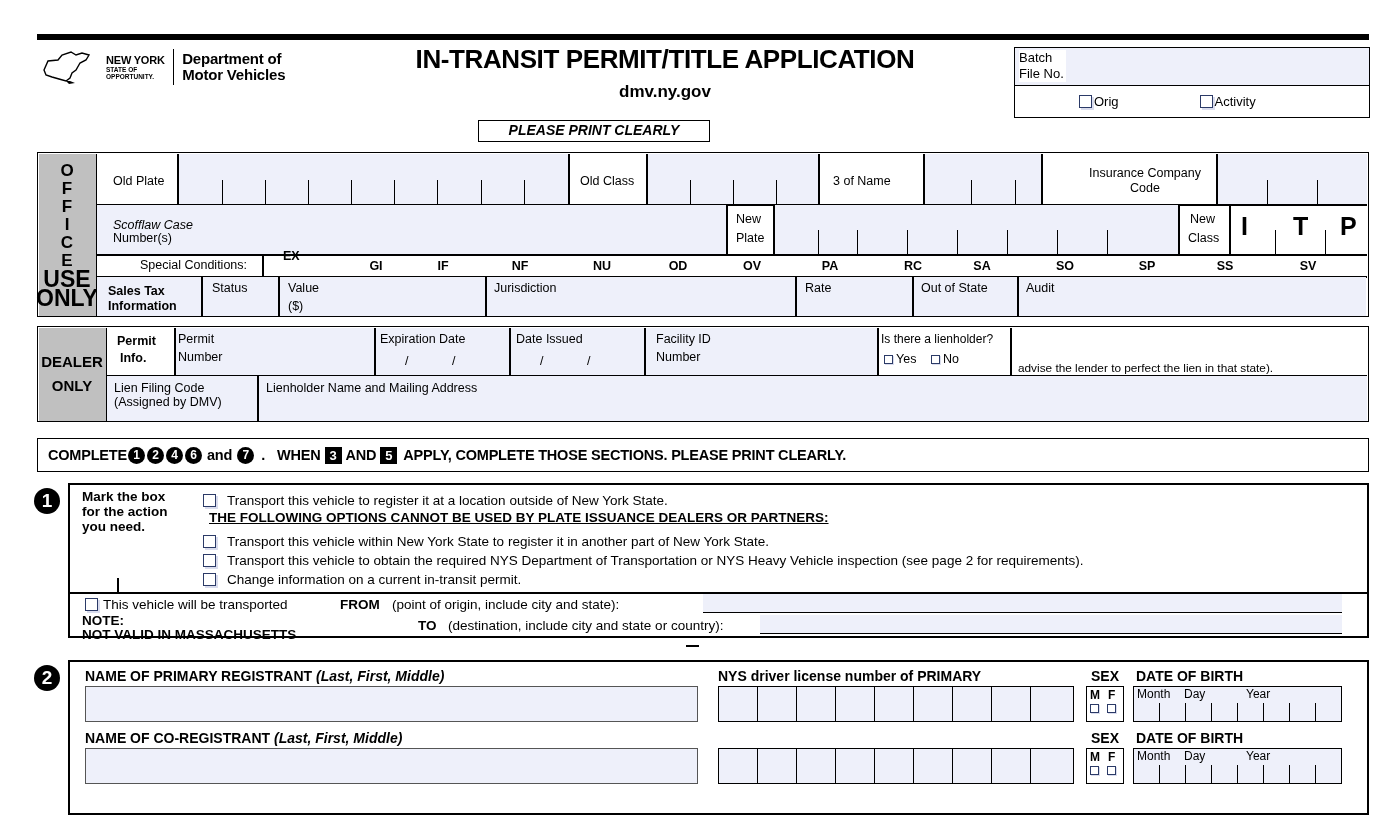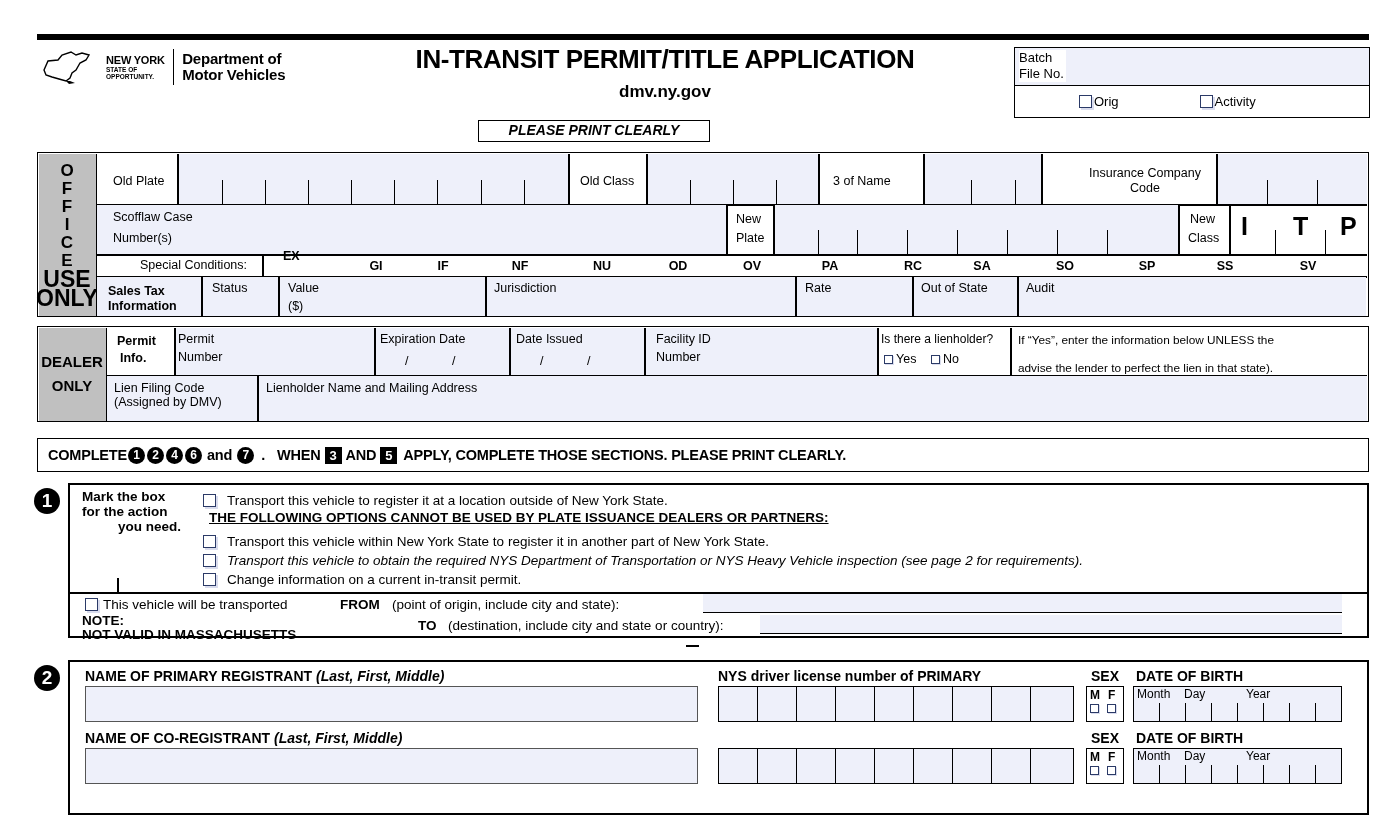--- a/index.html
+++ b/index.html
@@ -183,21 +183,21 @@
   <div class="tick" style="left:1015px; top:180px; height:24px;"></div>
   <div class="vline-th" style="left:1041px; top:153.5px; height:50.5px;"></div>
   <div class="lab" style="left:1075px; top:166px; width:140px; text-align:center;">Insurance Company</div>
   <div class="lab" style="left:1075px; top:181px; width:140px; text-align:center;">Code</div>
   <div class="vline-th" style="left:1216px; top:153.5px; height:50.5px;"></div>
   <div class="fld" style="position:absolute; left:1217.5px; top:154px; width:149px; height:49.5px;"></div>
   <div class="tick" style="left:1267px; top:180px; height:24px;"></div>
   <div class="tick" style="left:1317px; top:180px; height:24px;"></div>
 
   <div class="fld" style="position:absolute; left:97px; top:205px; width:629px; height:48.5px;"></div>
-  <div class="lab" style="left:113px; top:210px;">Scofflaw Case</div>
+  <div class="lab" style="left:113px; top:218px;font-style:italic;">Scofflaw Case</div>
   <div class="lab" style="left:113px; top:231px;">Number(s)</div>
   <div class="vline-th" style="left:726px; top:204px; height:50.5px;"></div>
   <div class="lab" style="left:736px; top:212px;">New</div>
   <div class="lab" style="left:736px; top:231px;">Plate</div>
   <div class="vline-th" style="left:773px; top:204px; height:50.5px;"></div>
   <div class="fld" style="position:absolute; left:774.5px; top:205px; width:404px; height:48.5px;"></div>
   <div class="tick" style="left:818px; top:230px; height:24px;"></div>
   <div class="tick" style="left:857px; top:230px; height:24px;"></div>
   <div class="tick" style="left:907px; top:230px; height:24px;"></div>
   <div class="tick" style="left:957px; top:230px; height:24px;"></div>
@@ -281,21 +281,20 @@
   <div class="lab" style="left:881px; top:332px; font-size:12px;">Is there a lienholder?</div>
   <div style="position:absolute; left:884px; top:352px; display:flex; align-items:center;">
     <span class="cb-sm"></span>
     <span style="font-size:12.5px; margin-left:3px;">Yes</span>
   </div>
   <div style="position:absolute; left:931px; top:352px; display:flex; align-items:center;">
     <span class="cb-sm"></span>
     <span style="font-size:12.5px; margin-left:3px;">No</span>
   </div>
   <div class="vline-th" style="left:1010px; top:327.5px; height:48px;"></div>
-  <div class="lab" style="left:1018px; top:333px; width:342px; font-size:11.8px;">If “Yes”, enter the information below UNLESS the</div>
   <div class="lab" style="left:1018px; top:361px; width:342px; font-size:11.8px;">advise the lender to perfect the lien in that state).</div>
 
   <div class="fld" style="position:absolute; left:107px; top:376px; width:150px; height:44.5px;"></div>
   <div class="lab" style="left:114px; top:381px;">Lien Filing Code</div>
   <div class="lab" style="left:114px; top:395px;">(Assigned by DMV)</div>
   <div class="vline-th" style="left:257px; top:375px; height:45.5px;"></div>
   <div class="fld" style="position:absolute; left:258.5px; top:376px; width:1108px; height:44.5px;"></div>
   <div class="lab" style="left:266px; top:381px;">Lienholder Name and Mailing Address</div>
 
   <div class="instr-outer">
@@ -314,32 +313,32 @@
       <span class="sqnum">5</span>
       <span style="margin-left:2px;">APPLY, COMPLETE THOSE SECTIONS. PLEASE PRINT CLEARLY.</span>
     </div>
   </div>
 
   <div class="secnum" style="left:34px; top:488px;">1</div>
   <div class="sec-frame" style="left:68px; top:483px; width:1301px; height:155px;"></div>
 
   <div class="lab-b" style="left:82px; top:490px; font-size:13.5px;">Mark the box</div>
   <div class="lab-b" style="left:82px; top:505px; font-size:13.5px;">for the action</div>
-  <div class="lab-b" style="left:82px; top:520px; font-size:13.5px;margin-left:36px;">you need.</div>
+  <div class="lab-b" style="left:82px; top:520px; font-size:13.5px;">you need.</div>
 
   <span class="cb" style="position:absolute; left:203px; top:494px;"></span>
   <div class="lab" style="left:227px; top:494px; font-size:13.5px;">Transport this vehicle to register it at a location outside of New York State.</div>
 
   <div class="lab-b u" style="left:209px; top:511px; font-size:13.5px;">THE FOLLOWING OPTIONS CANNOT BE USED BY PLATE ISSUANCE DEALERS OR PARTNERS:</div>
 
   <span class="cb" style="position:absolute; left:203px; top:535px;"></span>
   <div class="lab" style="left:227px; top:535px; font-size:13.5px;">Transport this vehicle within New York State to register it in another part of New York State.</div>
 
   <span class="cb" style="position:absolute; left:203px; top:554px;"></span>
-  <div class="lab" style="left:227px; top:554px; font-size:13.5px;font-style:italic;">Transport this vehicle to obtain the required NYS Department of Transportation or NYS Heavy Vehicle inspection (see page 2 for requirements).</div>
+  <div class="lab" style="left:227px; top:554px; font-size:13.5px;">Transport this vehicle to obtain the required NYS Department of Transportation or NYS Heavy Vehicle inspection (see page 2 for requirements).</div>
 
   <span class="cb" style="position:absolute; left:203px; top:573px;"></span>
   <div class="lab" style="left:227px; top:573px; font-size:13.5px;">Change information on a current in-transit permit.</div>
 
   <div class="hline-th" style="left:70px; top:592px; width:1297px;"></div>
   <div class="vline-th" style="left:117px; top:578px; height:14px;"></div>
 
   <span class="cb" style="position:absolute; left:85px; top:598px;"></span>
   <div class="lab" style="left:103px; top:598px; font-size:13.5px;">This vehicle will be transported</div>
   <div class="lab-b" style="left:340px; top:598px; font-size:13.5px;">FROM</div>

